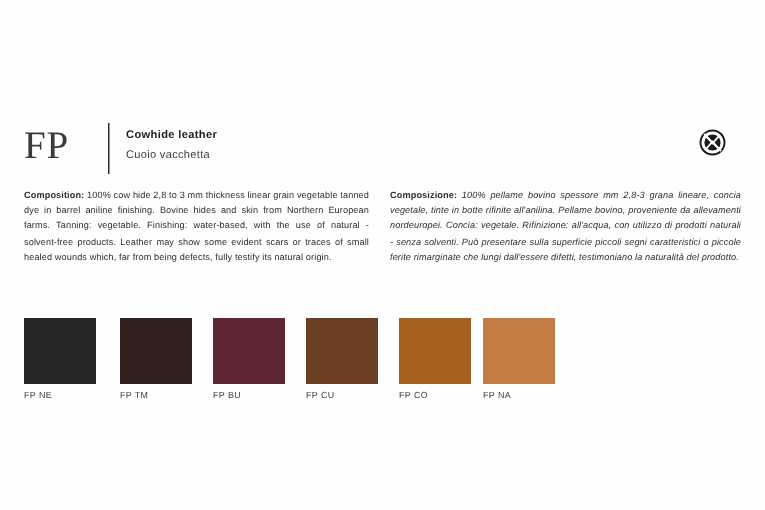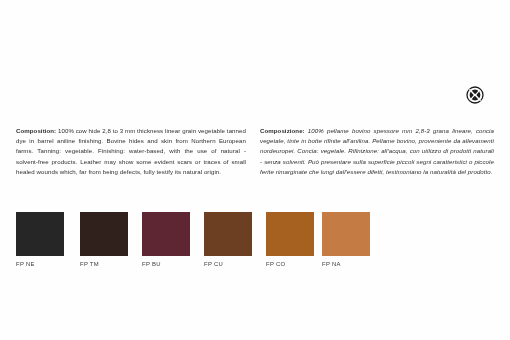--- a/index.html
+++ b/index.html
@@ -132,20 +132,28 @@
     letter-spacing: 0.3px;
     color: #3b3b3b;
     white-space: nowrap;
   }
 </style>
 </head>
 <body>
 
 <div class="sheet">
 
+  <div class="header">
+    <div class="brand-logo">FP</div>
+    <div class="header-divider"></div>
+    <div class="header-titles">
+      <div class="title-en">Cowhide leather</div>
+      <div class="title-it">Cuoio vacchetta</div>
+    </div>
+  </div>
 
   <div class="care-icon">
     <svg width="18" height="18" viewBox="0 0 18 18" xmlns="http://www.w3.org/2000/svg">
       <circle cx="9" cy="9" r="8" fill="none" stroke="#1b1b1b" stroke-width="1.3"></circle>
       <circle cx="9" cy="9" r="5.4" fill="#1b1b1b"></circle>
       <path d="M5.2 5.2 L9 9.6 L12.8 5.2 M5.2 12.8 L9 8.4 L12.8 12.8" fill="none" stroke="#ffffff" stroke-width="1.2" stroke-linecap="round"></path>
       <line x1="3.3" y1="3.3" x2="14.7" y2="14.7" stroke="#ffffff" stroke-width="1.1"></line>
     </svg>
   </div>
 

